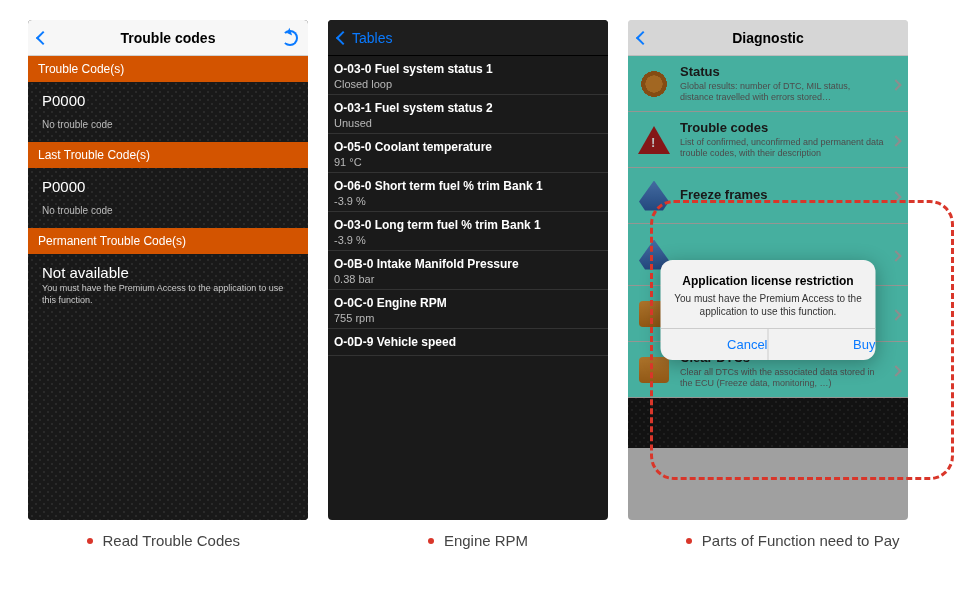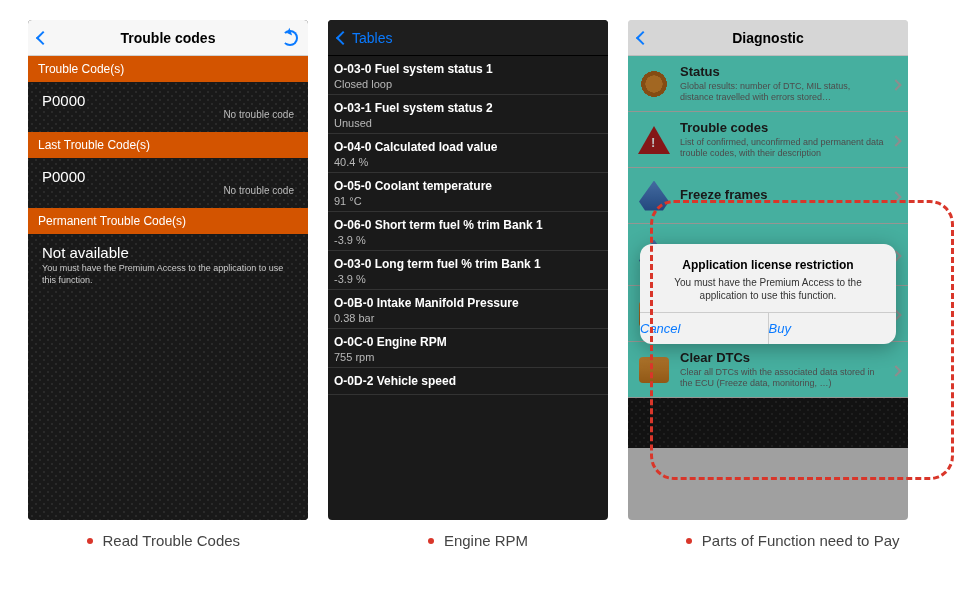--- a/index.html
+++ b/index.html
@@ -100,22 +100,21 @@
     padding: 10px 14px 12px 14px;
   }
   .code-block .code {
     color: #fff;
     font-size: 15px;
     font-weight: 400;
   }
   .code-block .desc {
     color: #bbb;
     font-size: 10px;
-    margin-top: 0;
-    text-align: right;
+    margin-top: 10px;
   }
   .code-block .sub {
     color: #ccc;
     font-size: 9px;
     line-height: 1.3;
     margin-top: 2px;
   }
 
   
   .content2 { flex: 1; overflow: hidden; }
@@ -181,39 +180,38 @@
   .carbon-strip {
     height: 50px;
   }
   .dim-overlay {
     position: absolute;
     inset: 0;
     background: rgba(0,0,0,0.25);
   }
   .alert {
     position: absolute;
-    left: 50%; top: 188px;
+    left: 50%; top: 204px;
     transform: translate(-50%, 0);
-    width: 256px;
+    width: 215px;
     background: #f2f2f2;
     border-radius: 12px;
     overflow: hidden;
     box-shadow: 0 4px 20px rgba(0,0,0,0.3);
   }
   .alert-body { padding: 14px 12px 10px 12px; text-align: center; }
   .alert-title { font-size: 12px; font-weight: 700; color: #000; }
   .alert-msg { font-size: 10px; color: #333; margin-top: 4px; line-height: 1.3; }
   .alert-buttons { display: flex; border-top: 1px solid #ccc; }
   .alert-btn {
     flex: 1;
-    text-align: left;
+    text-align: right;
     padding: 8px 0;
     color: #0a7aff;
     font-size: 13px;
-    font-style: italic;
   }
   .alert-btn + .alert-btn { border-left: 1px solid #ccc; }
 
   .dashed-highlight {
     position: absolute;
     border: 3px dashed #d9362a;
     border-radius: 24px;
     pointer-events: none;
   }
   .dashed3 {
@@ -321,45 +319,41 @@
     <div class="content2">
       <div class="pid-item">
           <div class="pid-label">O-03-0 Fuel system status 1</div>
           <div class="pid-value">Closed loop</div>
         </div>
       <div class="pid-item">
           <div class="pid-label">O-03-1 Fuel system status 2</div>
           <div class="pid-value">Unused</div>
         </div>
       <div class="pid-item">
-          <div class="pid-label">O-04-0 Calculated load value</div>
-          <div class="pid-value">40.4 %</div>
-        </div>
-      <div class="pid-item">
           <div class="pid-label">O-05-0 Coolant temperature</div>
           <div class="pid-value">91 °C</div>
         </div>
       <div class="pid-item">
           <div class="pid-label">O-06-0 Short term fuel % trim Bank 1</div>
           <div class="pid-value">-3.9 %</div>
         </div>
       <div class="pid-item">
           <div class="pid-label">O-03-0 Long term fuel % trim Bank 1</div>
           <div class="pid-value">-3.9 %</div>
         </div>
       <div class="pid-item">
           <div class="pid-label">O-0B-0 Intake Manifold Pressure</div>
           <div class="pid-value">0.38 bar</div>
         </div>
       <div class="pid-item">
           <div class="pid-label">O-0C-0 Engine RPM</div>
           <div class="pid-value">755 rpm</div>
         </div>
       <div class="pid-item">
-          <div class="pid-label">O-0D-2 Vehicle speed</div>
+          <div class="pid-label">O-0D-9 Vehicle speed</div>
           <div class="pid-value"></div>
         </div>
     </div>
   </div>
 
   <div class="phone phone3-bg">
     <div class="navbar" style="background:#d6d6d6;border-bottom-color:#bcbcbc">
       <div class="nav-btn">
           <span class="chev-left"></span>
         </div>

